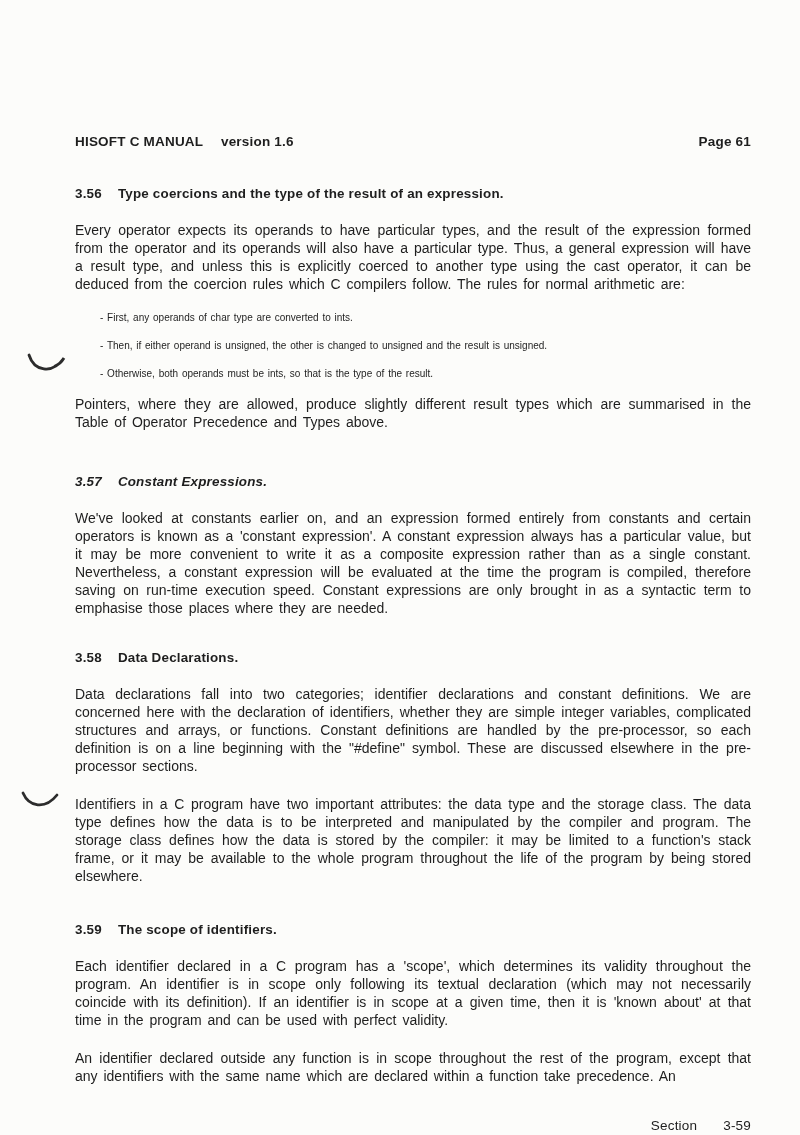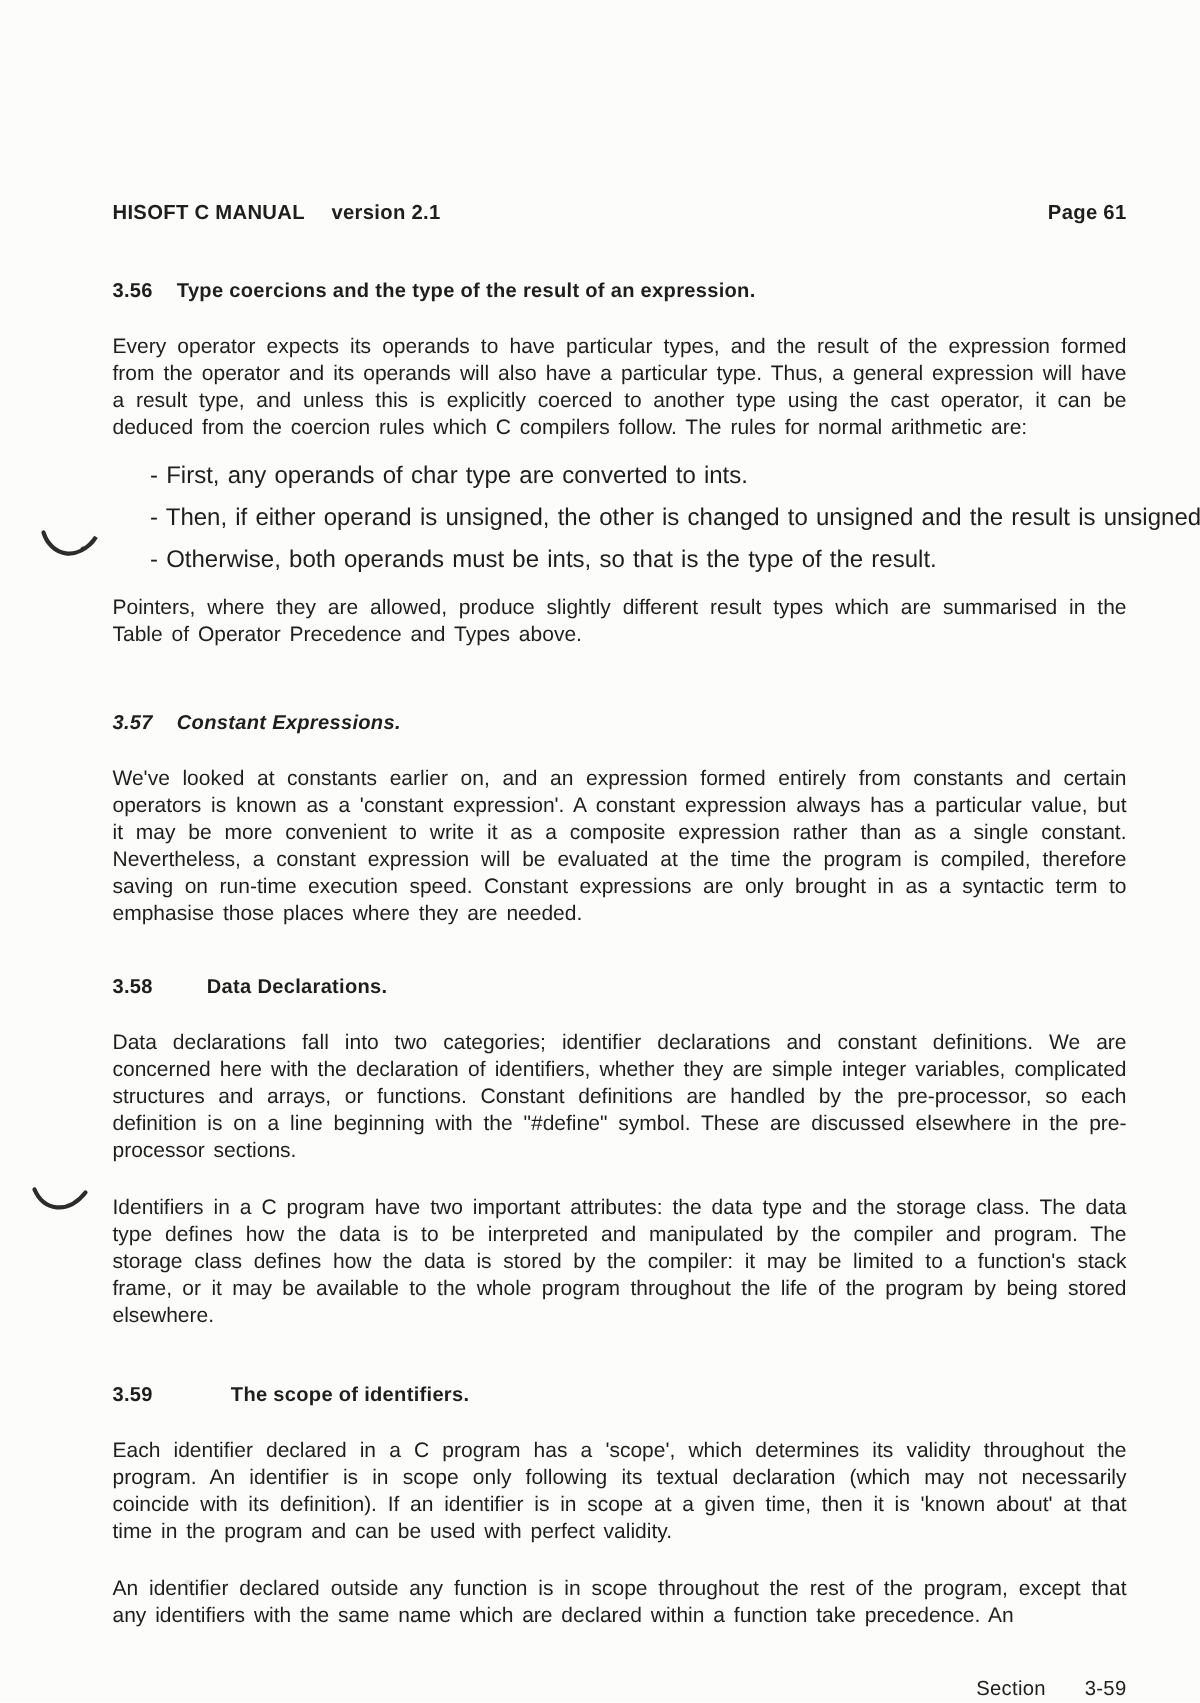--- a/index.html
+++ b/index.html
@@ -39,35 +39,35 @@
     display: flex;
     align-items: flex-end;
     font-size: 13.4px;
     font-weight: bold;
     margin: 0;
     letter-spacing: 0.2px;
   }
   .sec-num { margin-right: 16px; }
   .h356 { margin-top: 37px; }
   .h357 { margin-top: 43px; font-style: italic; }
-  .h358 { margin-top: 33px; gap: 20px; }
-  .h359 { margin-top: 37px; gap: 36px; }
+  .h358 { margin-top: 33px; }
+  .h359 { margin-top: 37px; }
   p.body-text {
     font-size: 14px;
     line-height: 18px;
     text-align: justify;
     word-spacing: 2px;
     margin: 20px 0 0 0;
   }
   .bullets {
     margin-top: 16px;
     padding-left: 25px;
   }
   .bullet {
-    font-size: 16px;
+    font-size: 10px;
     line-height: 18px;
     word-spacing: 1px;
     white-space: nowrap;
     margin: 0 0 10px 0;
   }
   .bullet:last-child { margin-bottom: 0; }
   .after-bullets { margin-top: 12px !important; }
   .page-footer {
     margin-top: 33px;
     text-align: right;
@@ -103,21 +103,21 @@
   <svg class="pen-mark mark-2" width="44" height="30" viewBox="0 0 44 30">
     <path d="M4 7 C 10 21, 26 24, 38 9" fill="none" stroke="#2c2c2c" stroke-width="2.8" stroke-linecap="round"></path>
   </svg>
   <div class="scan-speck"></div>
 
   <div class="content">
 
     <header class="page-header">
       <span class="title-group">
         <span>HISOFT C MANUAL</span>
-        <span>version 2.1</span>
+        <span>version 1.6</span>
       </span>
       <span>Page 61</span>
     </header>
 
     <section>
       <h2 class="sec-heading h356">
         <span class="sec-num">3.56</span>
         <span class="sec-title">Type coercions and the type of the result of an expression.</span>
       </h2>
       <p class="body-text">Every operator expects its operands to have particular types, and the result of the expression formed from the operator and its operands will also have a particular type.  Thus, a general expression will have a result type, and unless this is explicitly coerced to another type using the cast operator, it can be deduced from the coercion rules which C compilers follow.  The rules for normal arithmetic are:</p>

